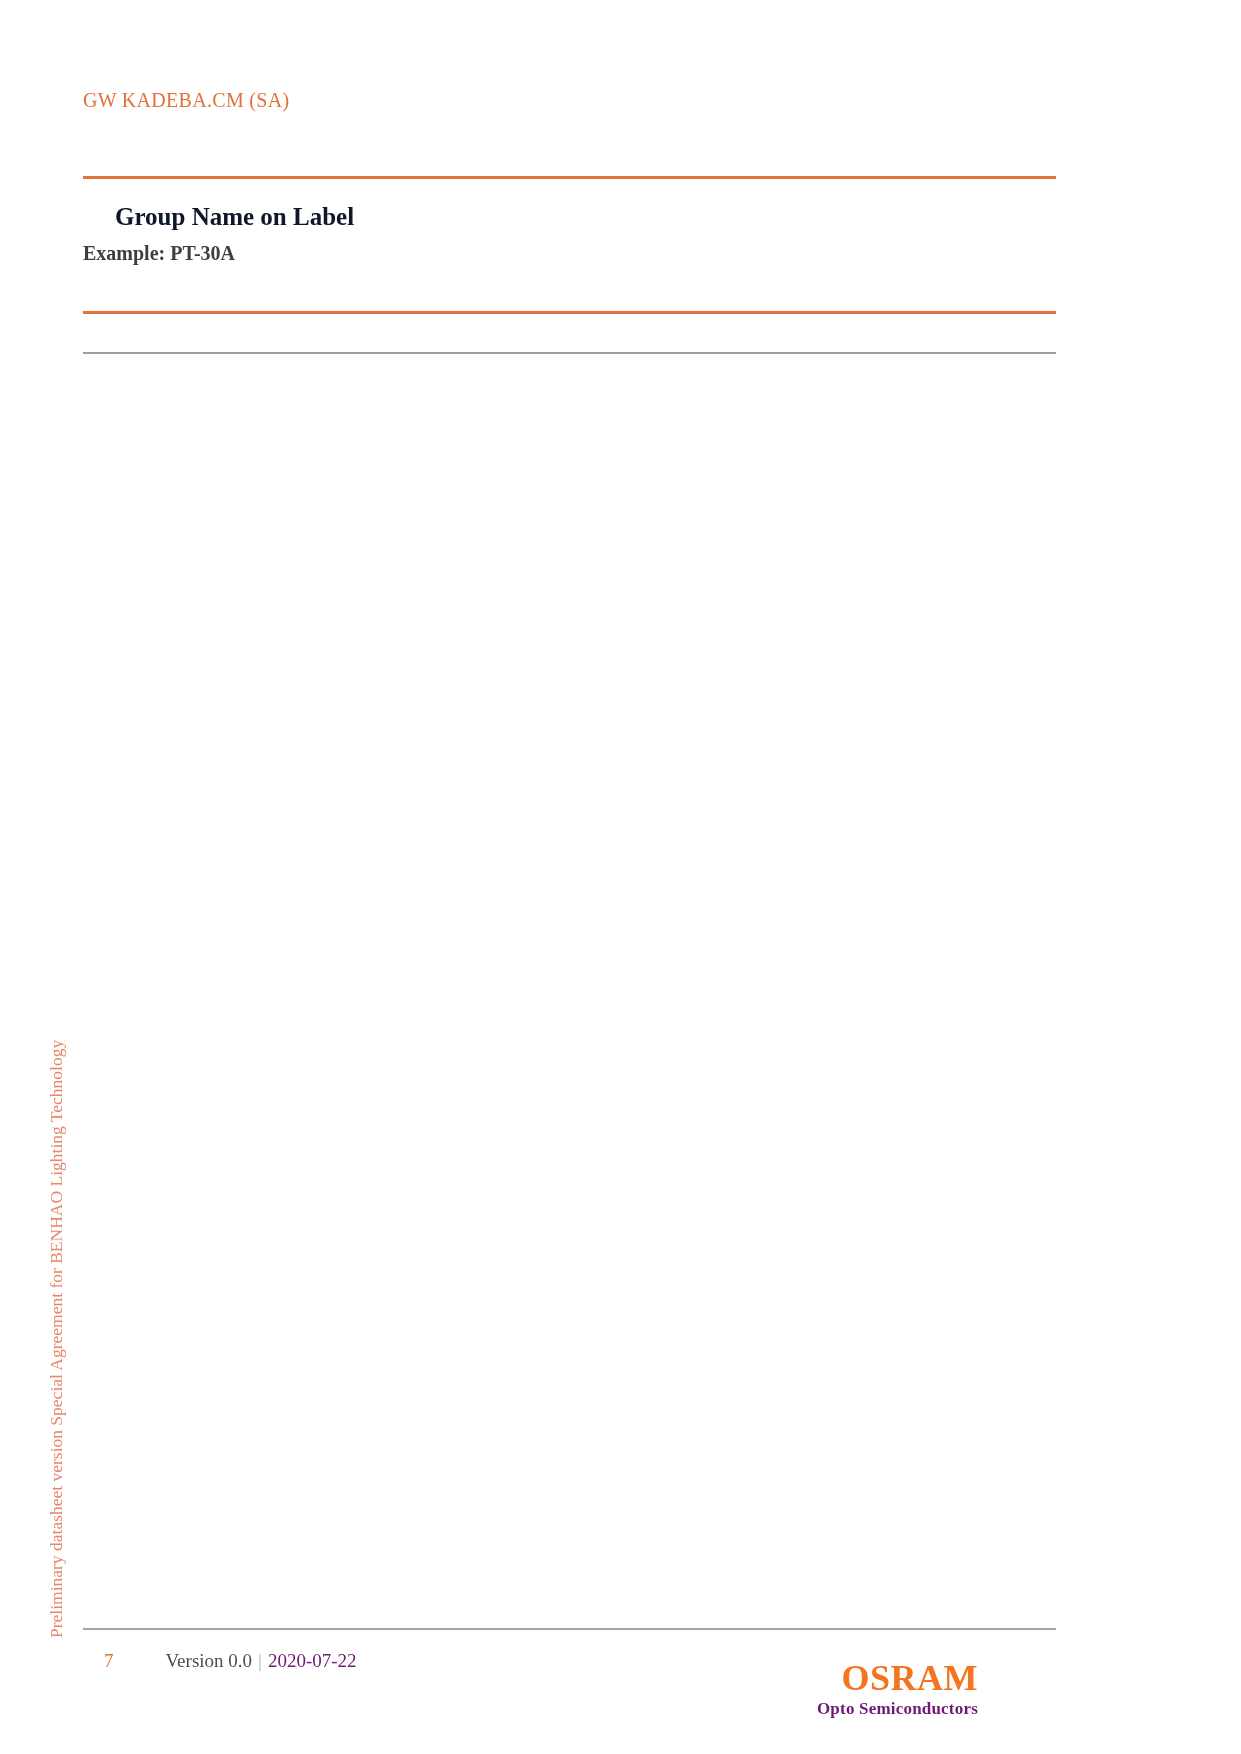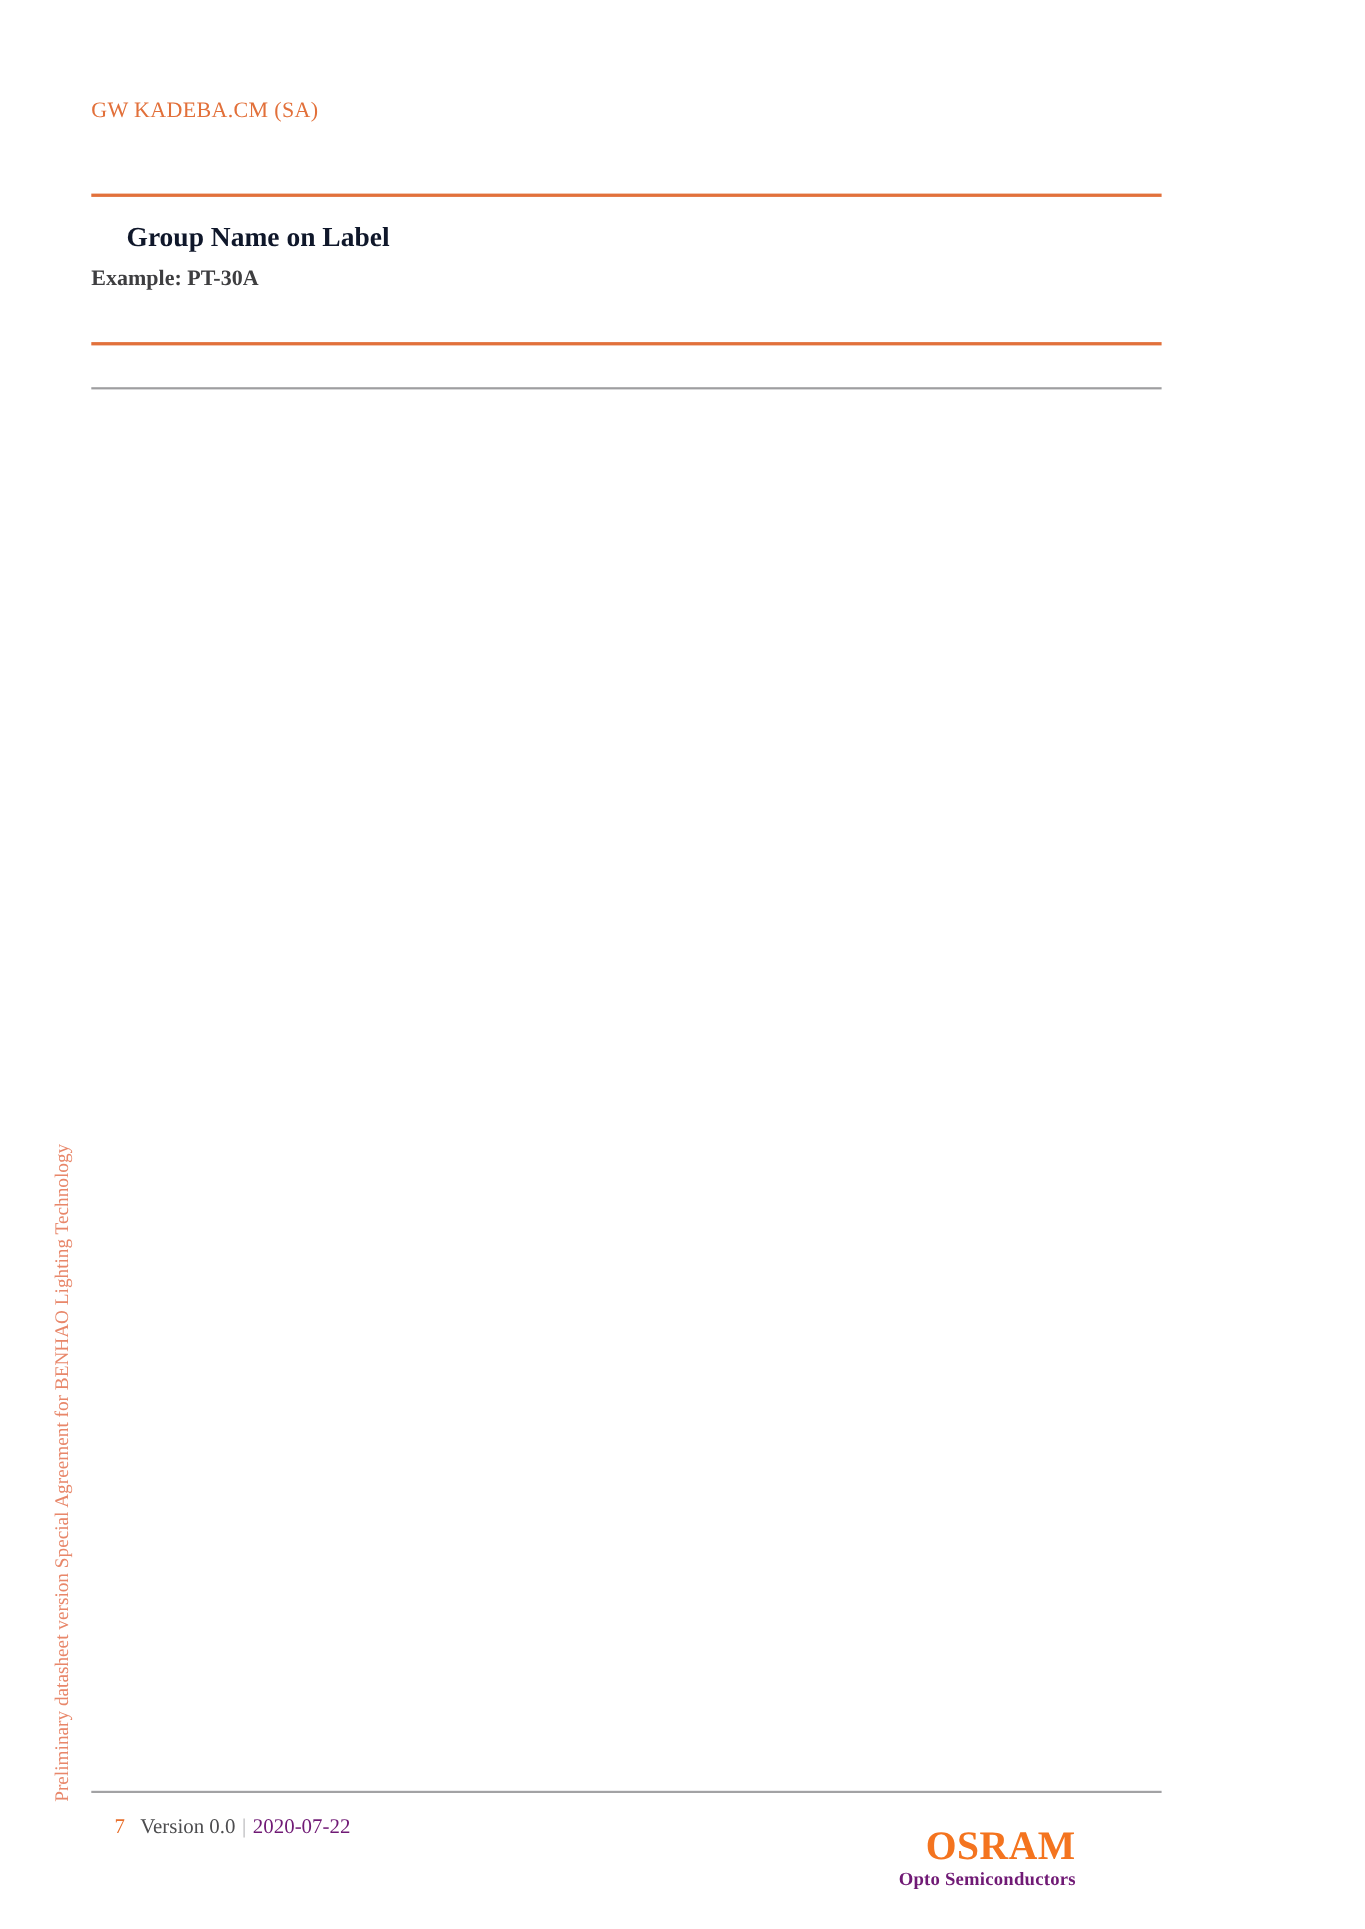--- a/index.html
+++ b/index.html
@@ -79,21 +79,21 @@
   
   .rule-footer { top: 1628px; }
   .footer-line {
     position: absolute;
     left: 104px; top: 1649px;
     font-size: 19px;
     line-height: 24px;
     color: #4D4D4F;
   }
   .footer-page-number { color: #E8702D; margin-right: 14px; }
-  .footer-version { color: #4D4D4F; }
+  .footer-version { color: #4D4D4F; margin-left: 38px; }
   .footer-separator { color: #B3B3B5; margin: 0 6px; }
   .footer-date { color: #701a75; }
 
   
   .logo {
     position: absolute;
     right: 78px; top: 1660px;
     text-align: right;
   }
   .logo-wordmark {

